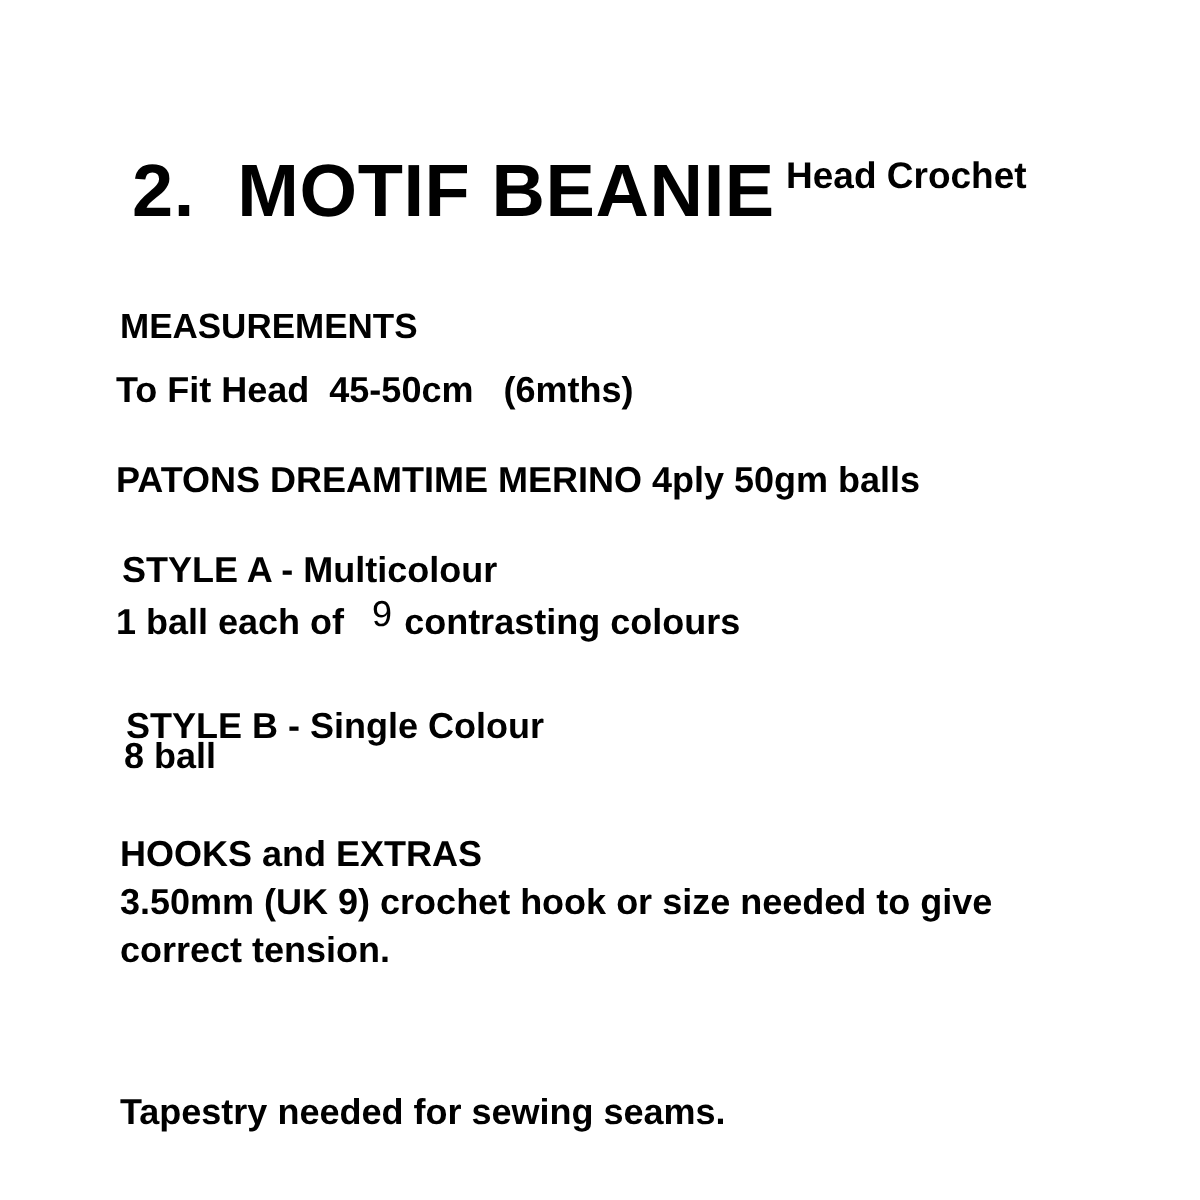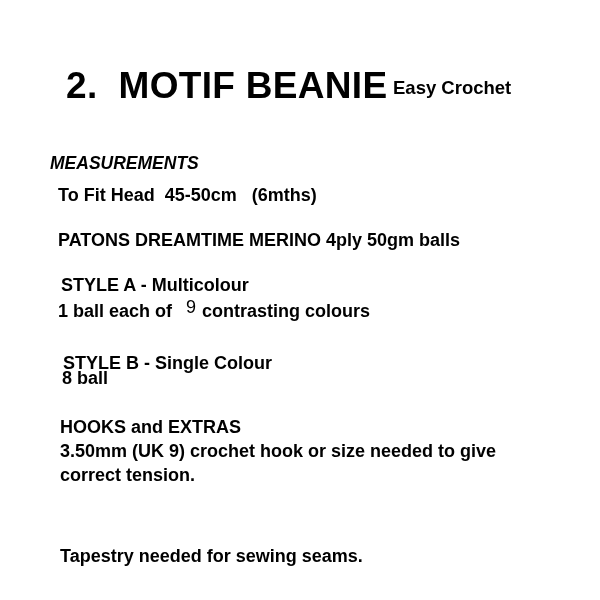--- a/index.html
+++ b/index.html
@@ -8,24 +8,24 @@
   .abs { position:absolute; white-space:nowrap; line-height:1; }
   .title { left:66px; top:67px; font-size:37px; font-weight:bold; letter-spacing:0.3px; }
   .subtitle { left:393px; top:79px; font-size:18.5px; font-weight:bold; }
   .h { font-size:17.5px; font-weight:bold; }
   .t { font-size:18px; font-weight:bold;text-align:center; }
   .nine { display:inline-block; position:relative; top:-4px; font-weight:normal; margin:0 6px 0 14px; }
 </style>
 </head>
 <body>
 
-<div class="abs title" style="white-space:pre;">2.  MOTIF BEANIE</div>
-<div class="abs subtitle">Easy Crochet</div>
+<div class="abs title" style="white-space:pre;margin-top:10px;">2.  MOTIF BEANIE</div>
+<div class="abs subtitle">Head Crochet</div>
 
-<div class="abs h" style="left:50px;top:155px;font-style:italic;">MEASUREMENTS</div>
+<div class="abs h" style="left:60px;top:155px;">MEASUREMENTS</div>
 <div class="abs t" style="left:58px;top:186px;white-space:pre;">To Fit Head  45-50cm   (6mths)</div>
 
 <div class="abs t" style="left:58px;top:231px;">PATONS DREAMTIME MERINO 4ply 50gm balls</div>
 
 <div class="abs t" style="left:61px;top:276px;">STYLE A - Multicolour</div>
 <div class="abs t" style="left:58px;top:302px;">
   <span>1 ball each of</span><span class="nine">9</span><span>contrasting colours</span>
 </div>
 
 <div class="abs t" style="left:63px;top:354px;">STYLE B - Single Colour</div>

